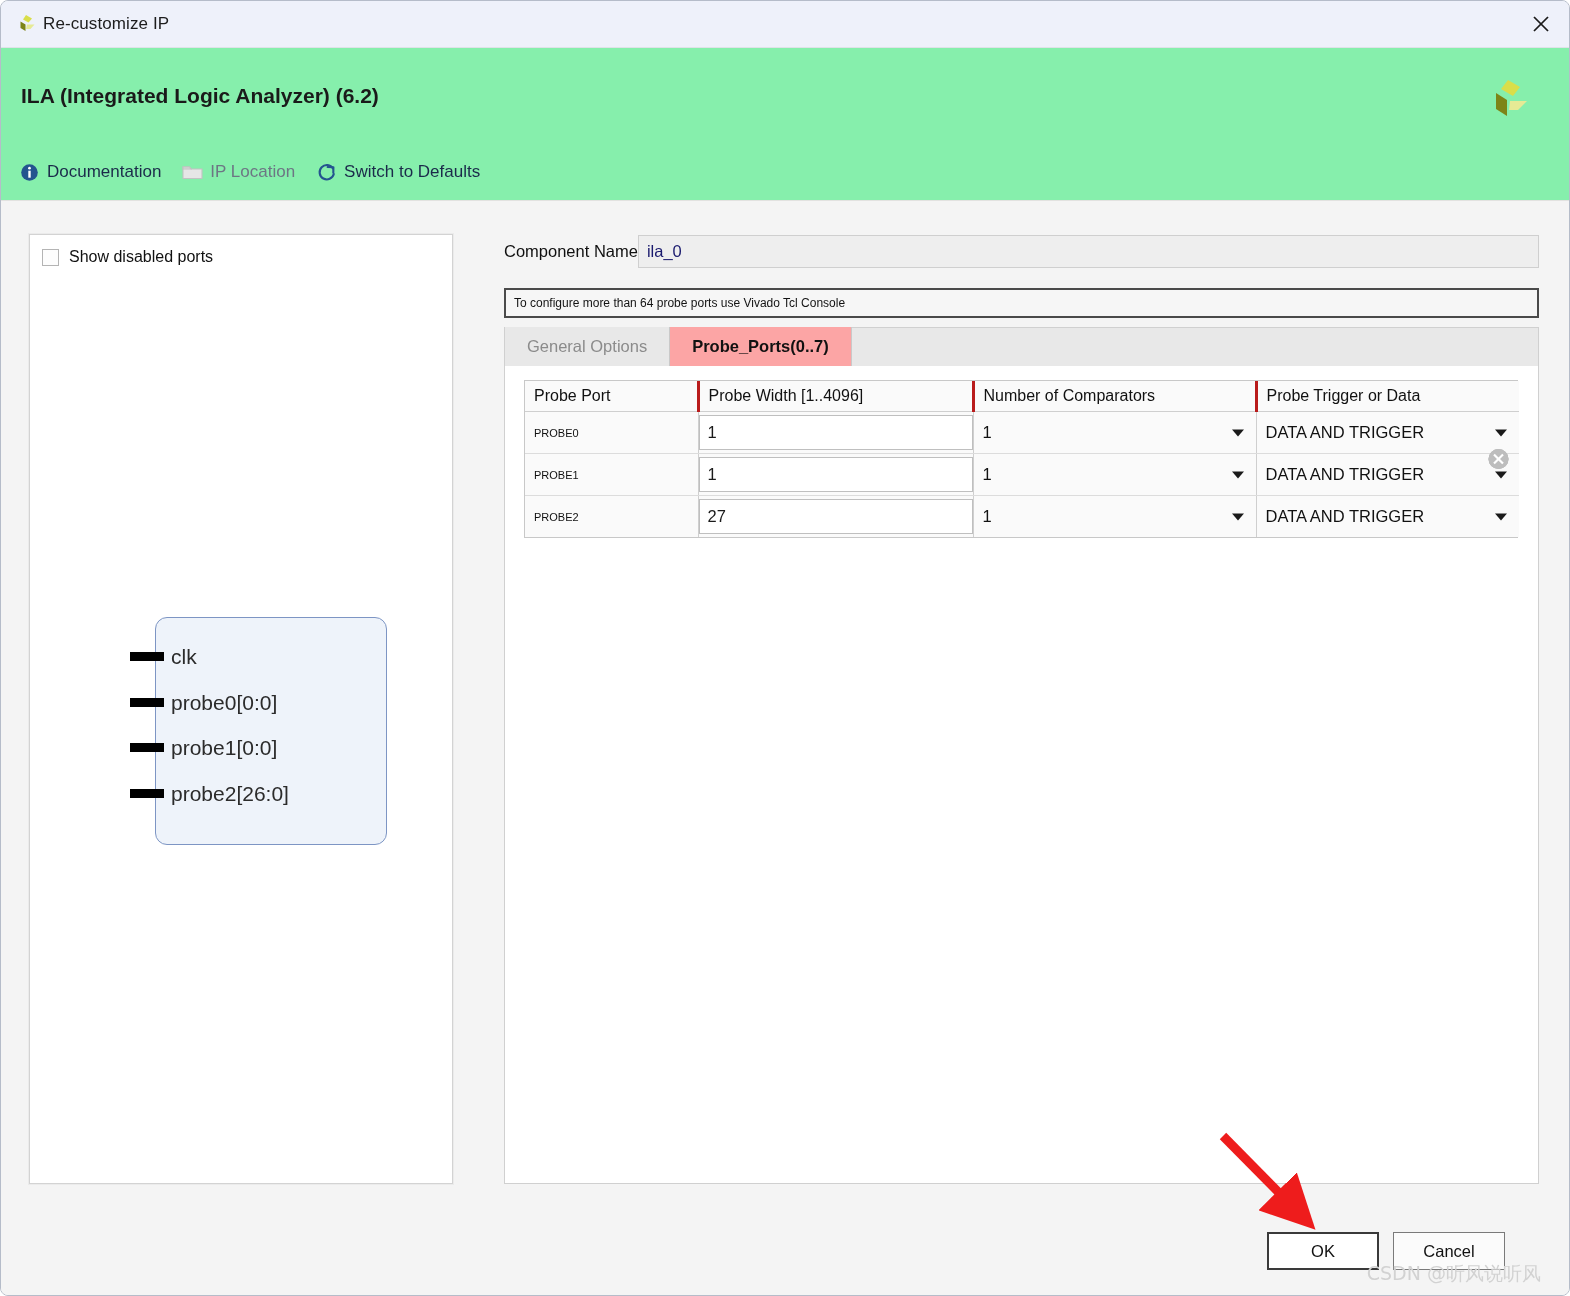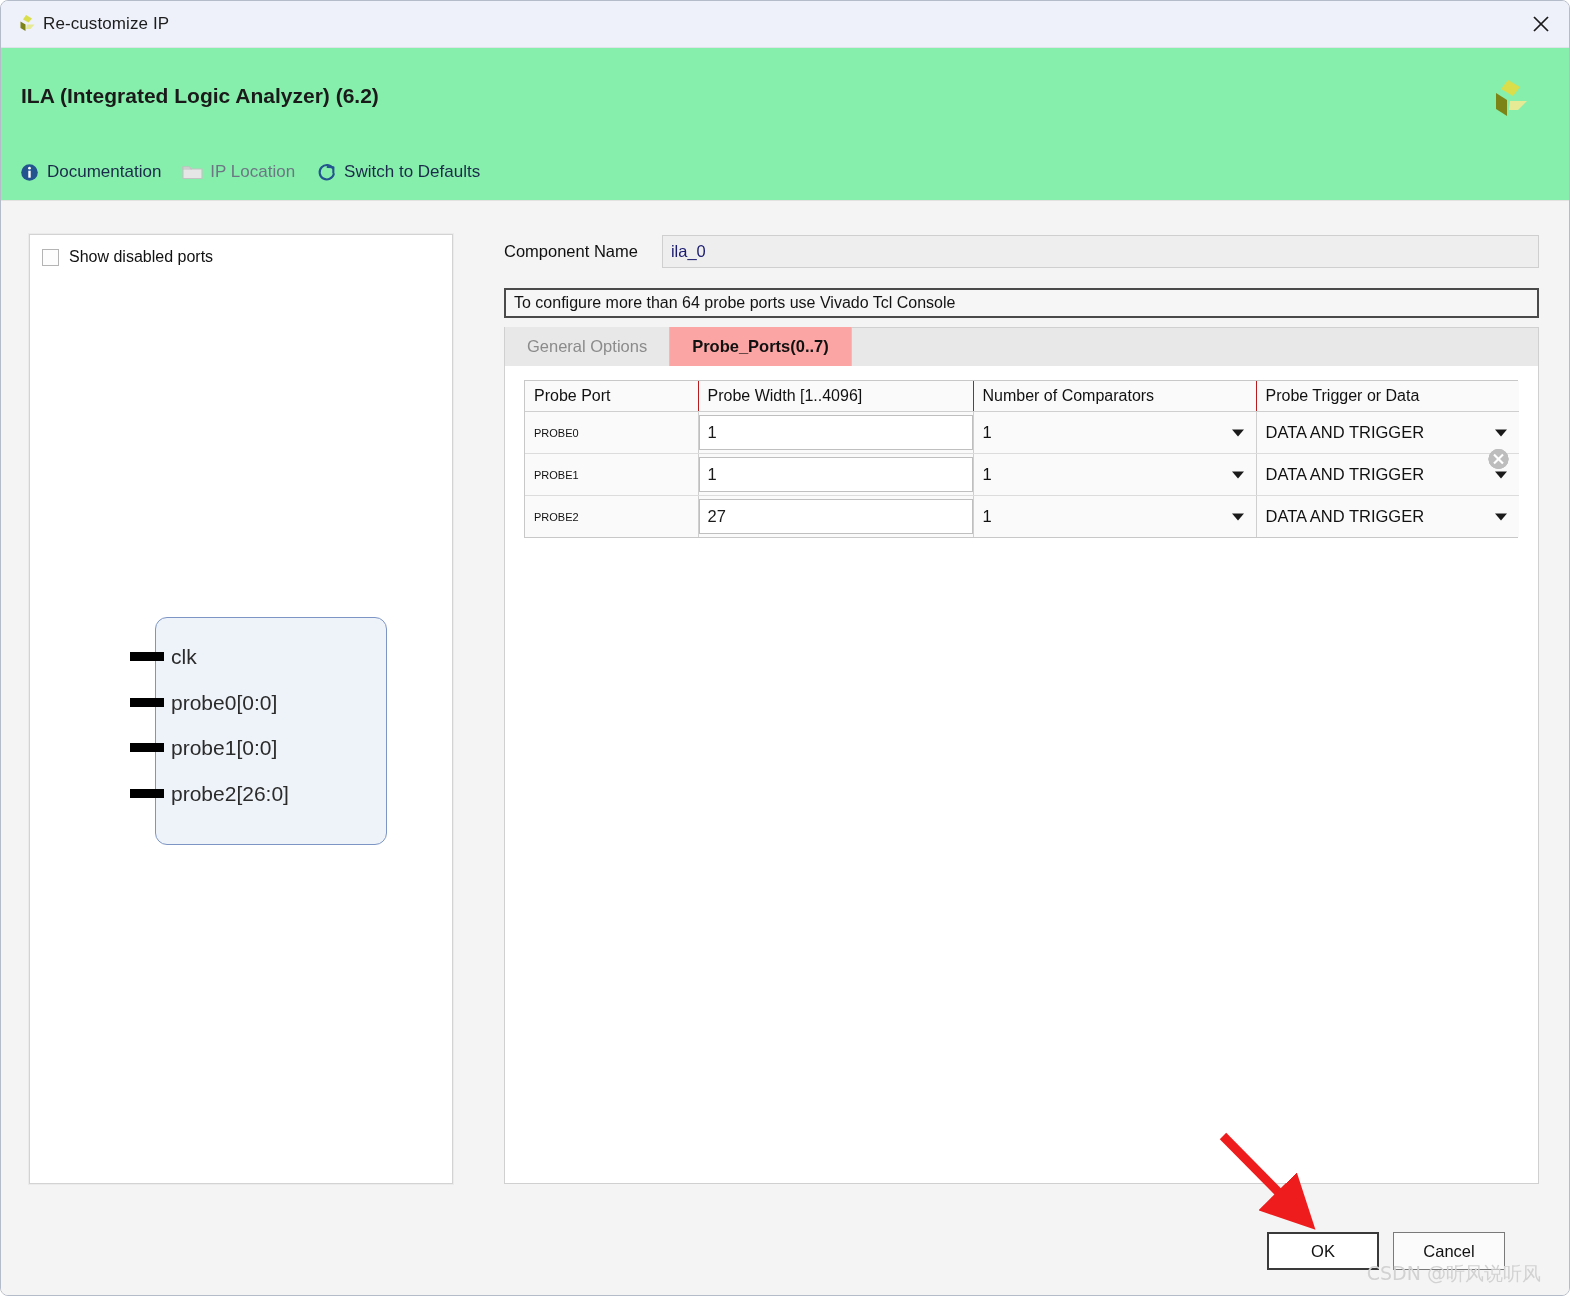--- a/index.html
+++ b/index.html
@@ -184,21 +184,21 @@
     position: absolute;
     left: 0; top: 0;
     right: 0;
     height: 35px;
     display: flex;
     align-items: center;
   }
   .comp-label {
     font-size: 16.5px;
     color: #101010;
-    margin-right: 24px;
+    margin-right: 0;
     white-space: nowrap;
   }
   .comp-input {
     flex: 1;
     height: 33px;
     background: #eeeeee;
     border: 1px solid #cfcfcf;
     box-sizing: border-box;
     display: flex;
     align-items: center;
@@ -211,21 +211,21 @@
     position: absolute;
     left: 0; top: 54px;
     right: 0;
     height: 30px;
     background: #f6f6f6;
     border: 2px solid #4a4a4a;
     box-sizing: border-box;
     display: flex;
     align-items: center;
     padding-left: 8px;
-    font-size: 16px;
+    font-size: 12px;
     color: #131313;
   }
 
   
   .tabstrip {
     position: absolute;
     left: 0; top: 93px;
     right: 0;
     height: 39px;
     background: #e8e8e8;
@@ -284,21 +284,21 @@
     table-layout: fixed;
   }
   .probe-table th {
     font-size: 16px;
     font-weight: normal;
     color: #111;
     text-align: left;
     padding: 6px 9px;
     height: 25px;
     background: #fafafa;
-    border-right: 1px solid #b91c1c;
+    border-right: 3px solid #b91c1c;
     border-bottom: 1px solid #cfcfcf;
     box-sizing: border-box;
   }
   .probe-table th:last-child { border-right: none; }
   .probe-table td {
     height: 41px;
     padding: 0;
     border-right: 1px solid #cfcfcf;
     border-bottom: 1px solid #dcdcdc;
     background: #fafafa;

